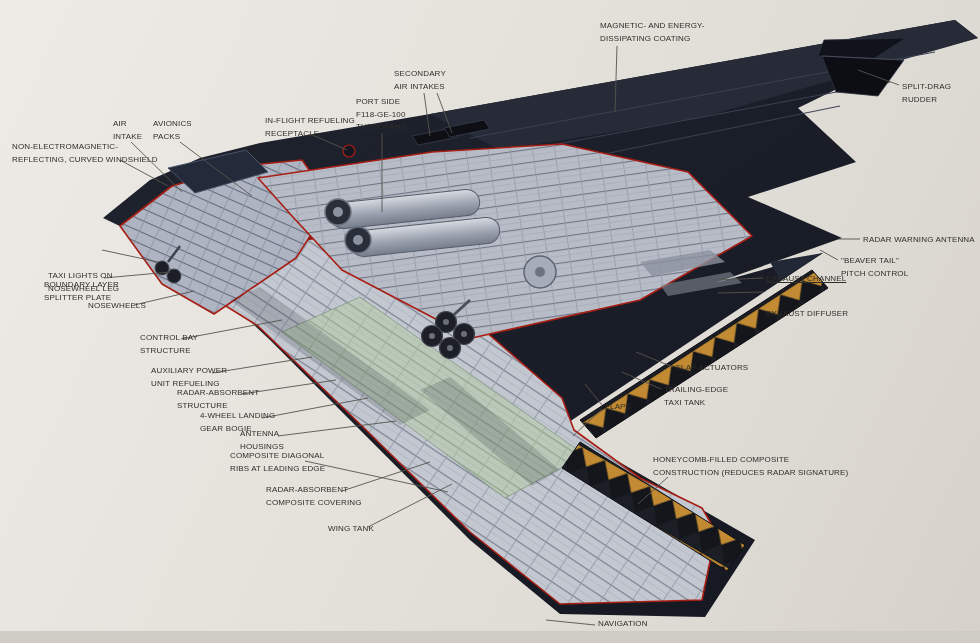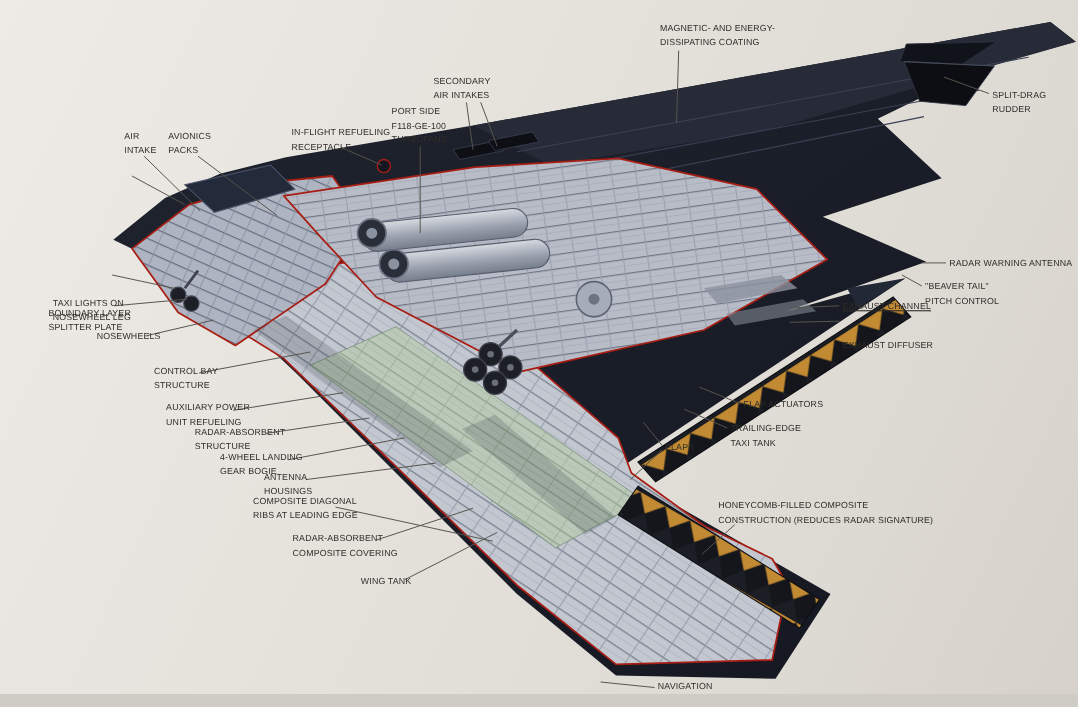--- a/index.html
+++ b/index.html
@@ -180,20 +180,22 @@
 AIR INTAKES</div>
       <div class="callout" style="left: 356px; top: 96px;">PORT SIDE
 F118-GE-100
 TURBOFANS</div>
       <div class="callout" style="left: 265px; top: 115px;">IN-FLIGHT REFUELING
 RECEPTACLE</div>
       <div class="callout" style="left: 113px; top: 118px;">AIR
 INTAKE</div>
       <div class="callout" style="left: 153px; top: 118px;">AVIONICS
 PACKS</div>
+      <div class="callout" style="left: 12px; top: 141px;">NON-ELECTROMAGNETIC-
+REFLECTING, CURVED WINDSHIELD</div>
       <div class="callout" style="left: 44px; top: 243px; margin-top: 36px;">BOUNDARY LAYER
 SPLITTER PLATE</div>
       <div class="callout" style="left: 48px; top: 270px;">TAXI LIGHTS ON
 NOSEWHEEL LEG</div>
       <div class="callout" style="left: 88px; top: 300px;">NOSEWHEELS</div>
       <div class="callout" style="left: 140px; top: 332px;">CONTROL BAY
 STRUCTURE</div>
       <div class="callout" style="left: 151px; top: 365px;">AUXILIARY POWER
 UNIT REFUELING</div>
       <div class="callout" style="left: 177px; top: 387px;">RADAR-ABSORBENT

